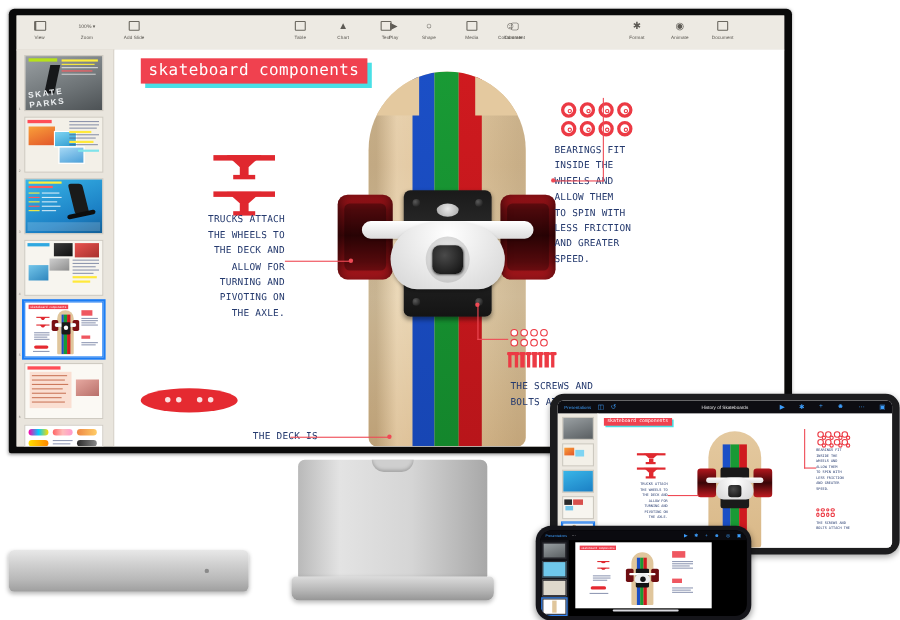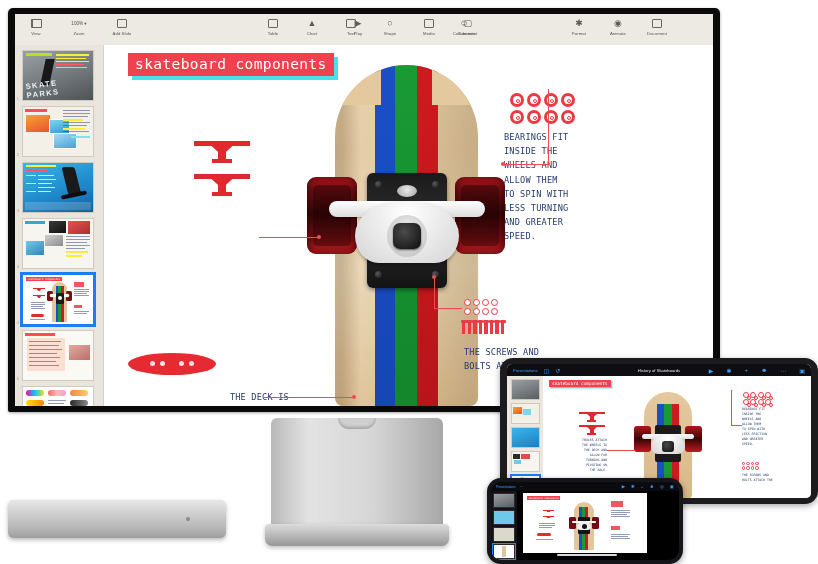--- a/index.html
+++ b/index.html
@@ -505,26 +505,33 @@
         </div>
       </div>
 
       <div class="deck-icon" style="left:24px;top:308px;">
         <div class="h" style="left:22px;"></div>
         <div class="h" style="left:32px;"></div>
         <div class="h" style="right:22px;"></div>
         <div class="h" style="right:32px;"></div>
       </div>
 
+      <div class="ann r" style="left:30px;top:148px;width:125px;">TRUCKS ATTACH
+THE WHEELS TO
+THE DECK AND
+ALLOW FOR
+TURNING AND
+PIVOTING ON
+THE AXLE.</div>
       <div class="ann" style="left:400px;top:85px;width:130px;">BEARINGS FIT
 INSIDE THE
 WHEELS AND
 ALLOW THEM
 TO SPIN WITH
-LESS TURNING
+LESS FRICTION
 AND GREATER
 SPEED.</div>
       <div class="ann" style="left:360px;top:300px;width:150px;">THE SCREWS AND
 BOLTS ATTACH THE</div>
       <div class="ann r" style="left:40px;top:345px;width:145px;">THE DECK IS
 THE PLATFORM</div>
 
       <div class="lead" style="left:155px;top:192px;width:60px;height:1.2px;"></div>
       <div class="dot" style="left:213px;top:190px;"></div>
 

